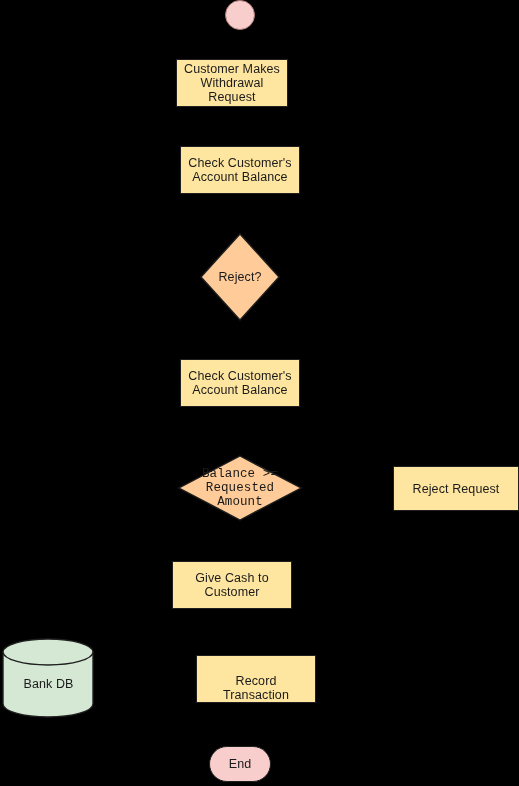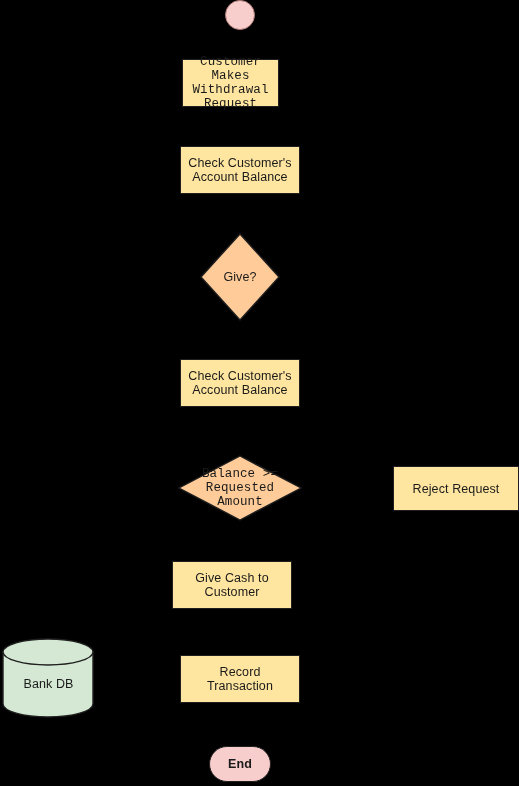--- a/index.html
+++ b/index.html
@@ -40,21 +40,20 @@
     border-radius: 50%;
     background: #f8cecc;
     border: 1.4px solid #b07c7a;
   }
 
   
   .terminator-pill {
     background: #f8cecc;
     border: 1.4px solid #1f1f1f;
     border-radius: 999px;
-    font-weight: bold;
   }
 
   
   .process {
     background: #ffe6a0;
     border: 1.4px solid #1f1f1f;
   }
 
   
   .decision {
@@ -88,35 +87,35 @@
 </style>
 </head>
 <body>
 
 <div id="canvas">
 
   <div class="node terminator-circle" style="left:225px; top:0px; width:30px; height:30px;">
     <span class="label"></span>
   </div>
 
-  <div class="node process" style="left:182px; top:59px; width:97px; height:48px;font-family:Liberation Mono, monospace;">
+  <div class="node process" style="left:176px; top:59px; width:112px; height:48px;">
     <span class="label">Customer Makes
 Withdrawal Request</span>
   </div>
 
   <div class="node process" style="left:180px; top:146px; width:120px; height:48px;">
     <span class="label">Check Customer's
 Account Balance</span>
   </div>
 
   <div class="node decision" style="left:200px; top:233px; width:80px; height:88px;">
     <svg width="80" height="88" viewBox="0 0 80 88">
       <polygon points="40,1 79,44 40,87 1,44" fill="#ffcc99" stroke="#1f1f1f" stroke-width="1.4"></polygon>
     </svg>
-    <span class="label">Give?</span>
+    <span class="label">Reject?</span>
   </div>
 
   <div class="node process" style="left:180px; top:359px; width:120px; height:48px;">
     <span class="label">Check Customer's
 Account Balance</span>
   </div>
 
   <div class="node decision" style="left:178px; top:455px; width:124px; height:66px;font-family:Liberation Mono, monospace;">
     <svg width="124" height="66" viewBox="0 0 124 66">
       <polygon points="62,1 123,33 62,65 1,33" fill="#ffcc99" stroke="#1f1f1f" stroke-width="1.4"></polygon>
@@ -136,21 +135,21 @@
   </div>
 
   <div class="node database" style="left:2px; top:638px; width:93px; height:80px;align-items:center;">
     <svg width="93" height="80" viewBox="0 0 93 80">
       <path d="M1,14 L1,66 A45,13 0 0 0 91,66 L91,14 Z" fill="#d5e8d4" stroke="#1f1f1f" stroke-width="1.4"></path>
       <ellipse cx="46" cy="14" rx="45" ry="13" fill="#d5e8d4" stroke="#1f1f1f" stroke-width="1.4"></ellipse>
     </svg>
     <span class="label" style="margin-top:12px;">Bank DB</span>
   </div>
 
-  <div class="node process" style="left:180px; top:655px; width:120px; height:48px;">
+  <div class="node process" style="left:196px; top:655px; width:120px; height:48px;align-items:flex-end;">
     <span class="label">Record Transaction</span>
   </div>
 
   <div class="node terminator-pill" style="left:209px; top:746px; width:62px; height:36px;">
     <span class="label">End</span>
   </div>
 
 </div>
 
 </body></html>

